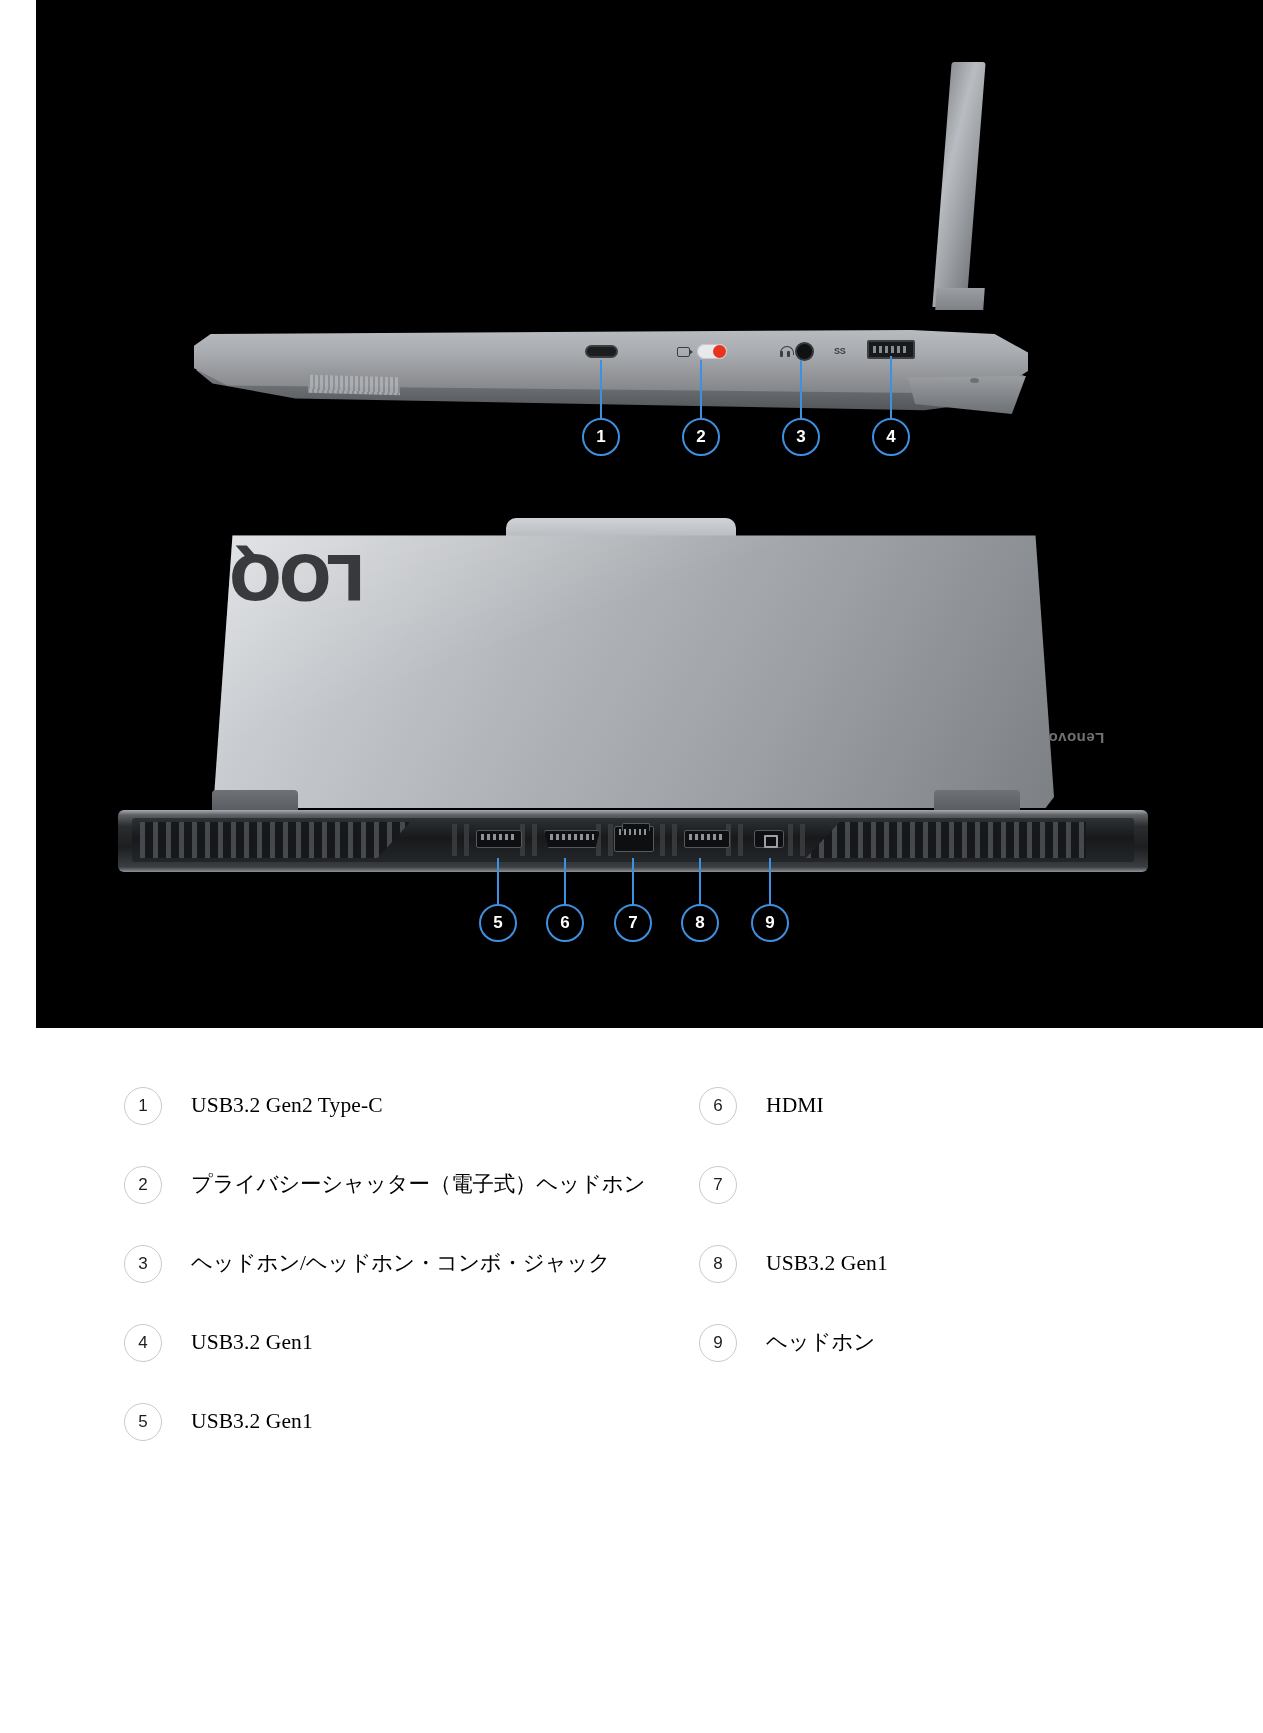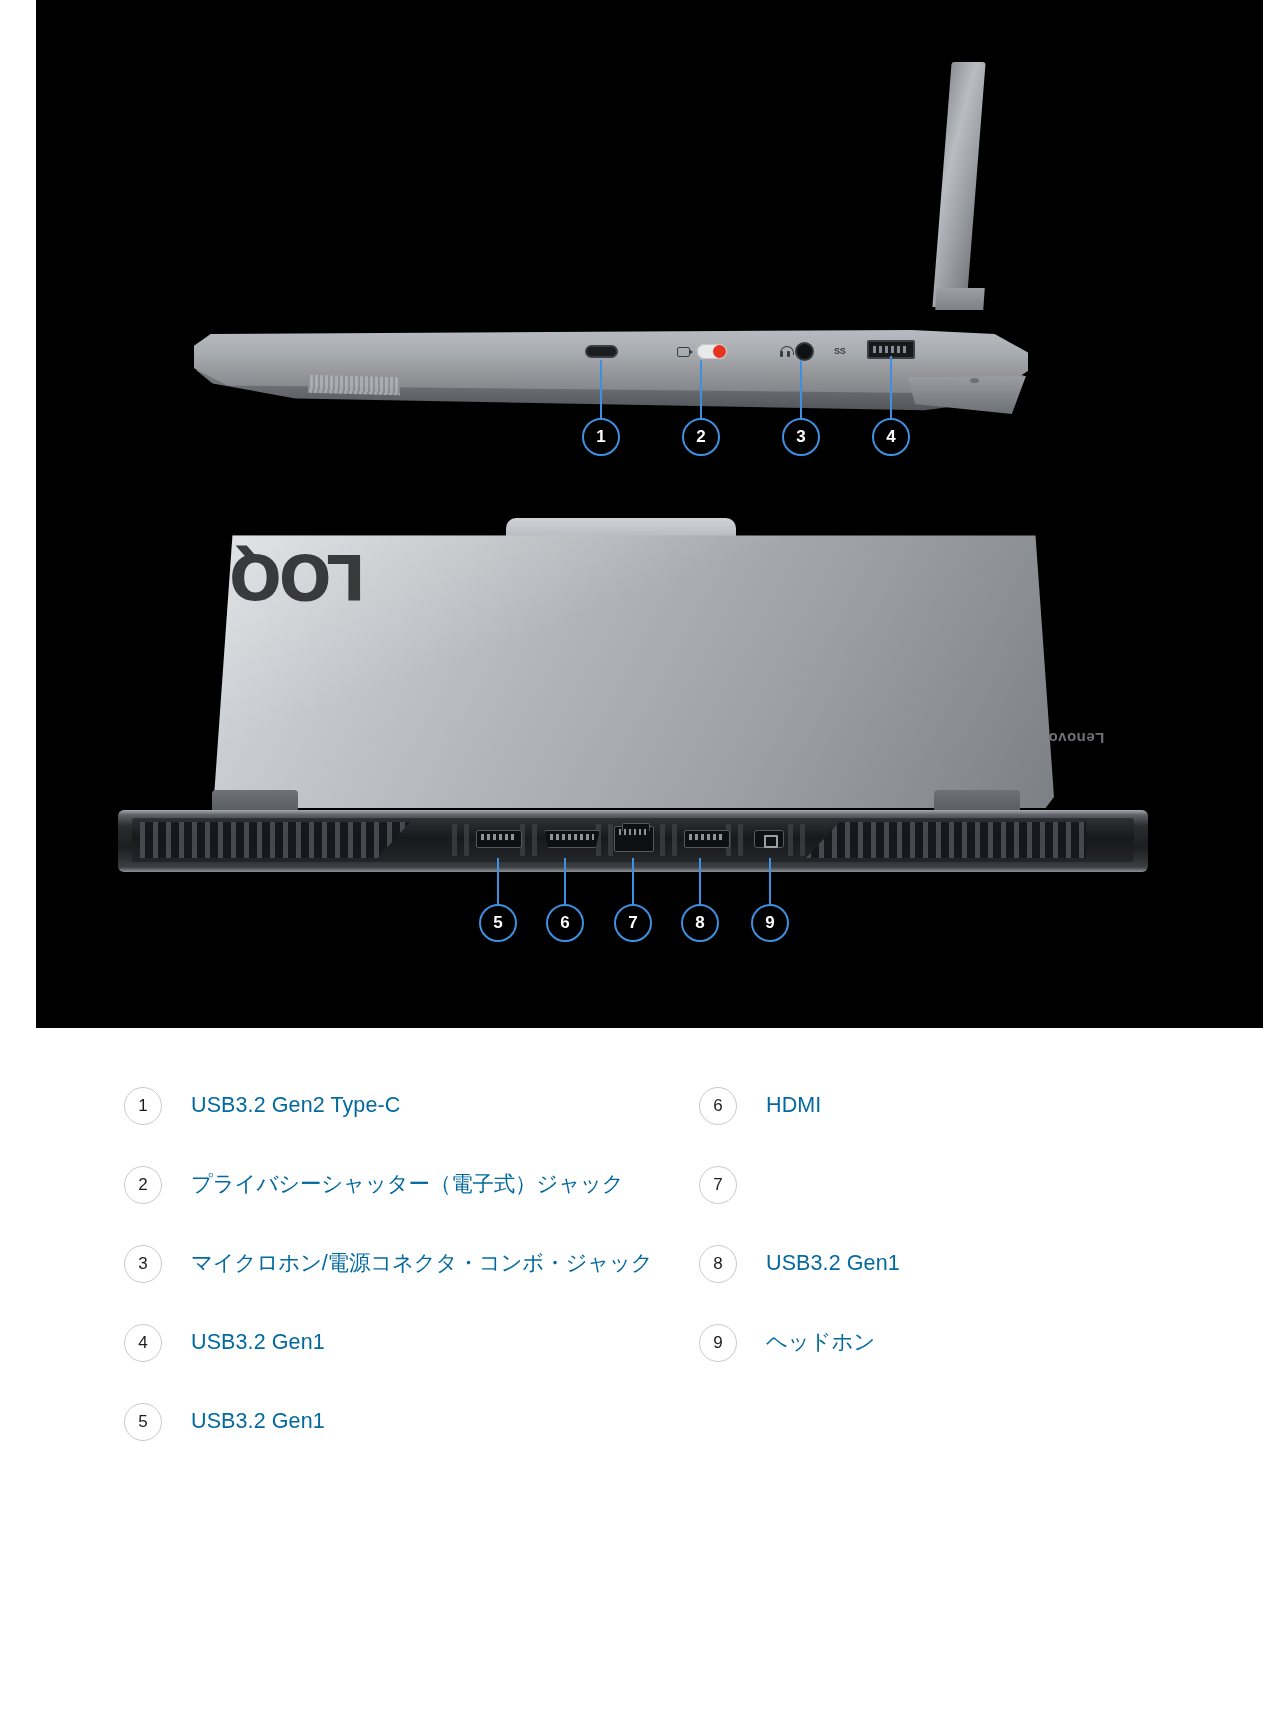--- a/index.html
+++ b/index.html
@@ -265,25 +265,25 @@
     width:38px; height:38px;
     border:1px solid #c9cacb;
     border-radius:50%;
     display:flex; align-items:center; justify-content:center;
     font-size:17px; font-weight:400; color:#1d1d1f;
     font-family:"Liberation Sans", sans-serif;
   }
   .legend-text {
     margin-left:29px;
     font-size:21.5px;
-    color:#0369a1;
+    color:#000000;
     line-height:1.25;
     letter-spacing:.1px;
     white-space:nowrap;
-    font-family:Liberation Sans, sans-serif;
+    font-family:Liberation Serif, serif;
   }
   .legend-text.jp { letter-spacing:-.2px; }
 </style>
 </head>
 <body>
 
 <div id="page">
 
   <div class="hero">
 
@@ -386,26 +386,26 @@
 
     <div class="legend-col legend-col-left">
 
       <div class="legend-row">
         <div class="legend-num">1</div>
         <div class="legend-text">USB3.2 Gen2 Type-C</div>
       </div>
 
       <div class="legend-row">
         <div class="legend-num">2</div>
-        <div class="legend-text jp">プライバシーシャッター（電子式）ジャック</div>
+        <div class="legend-text jp">プライバシーシャッター（電子式）ヘッドホン</div>
       </div>
 
       <div class="legend-row">
         <div class="legend-num">3</div>
-        <div class="legend-text jp">マイクロホン/電源コネクタ・コンボ・ジャック</div>
+        <div class="legend-text jp">ヘッドホン/ヘッドホン・コンボ・ジャック</div>
       </div>
 
       <div class="legend-row">
         <div class="legend-num">4</div>
         <div class="legend-text">USB3.2 Gen1</div>
       </div>
 
       <div class="legend-row">
         <div class="legend-num">5</div>
         <div class="legend-text">USB3.2 Gen1</div>

